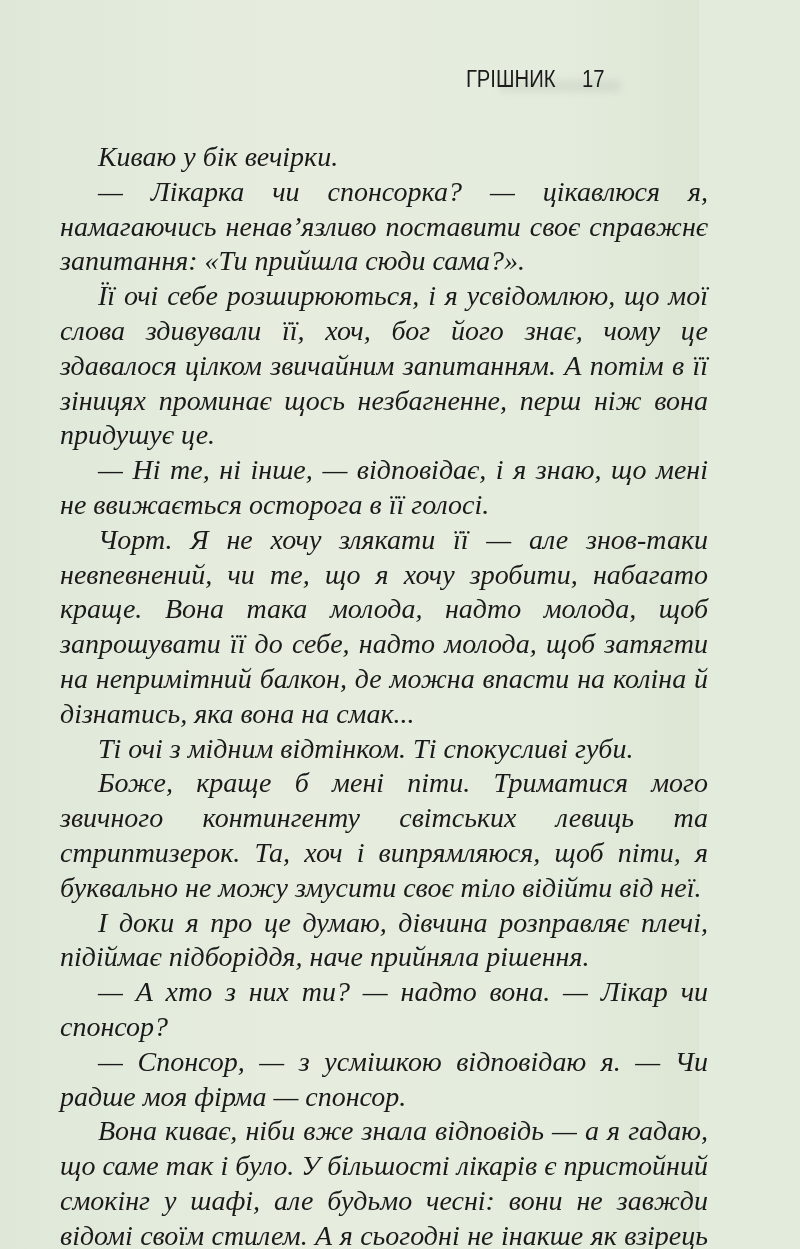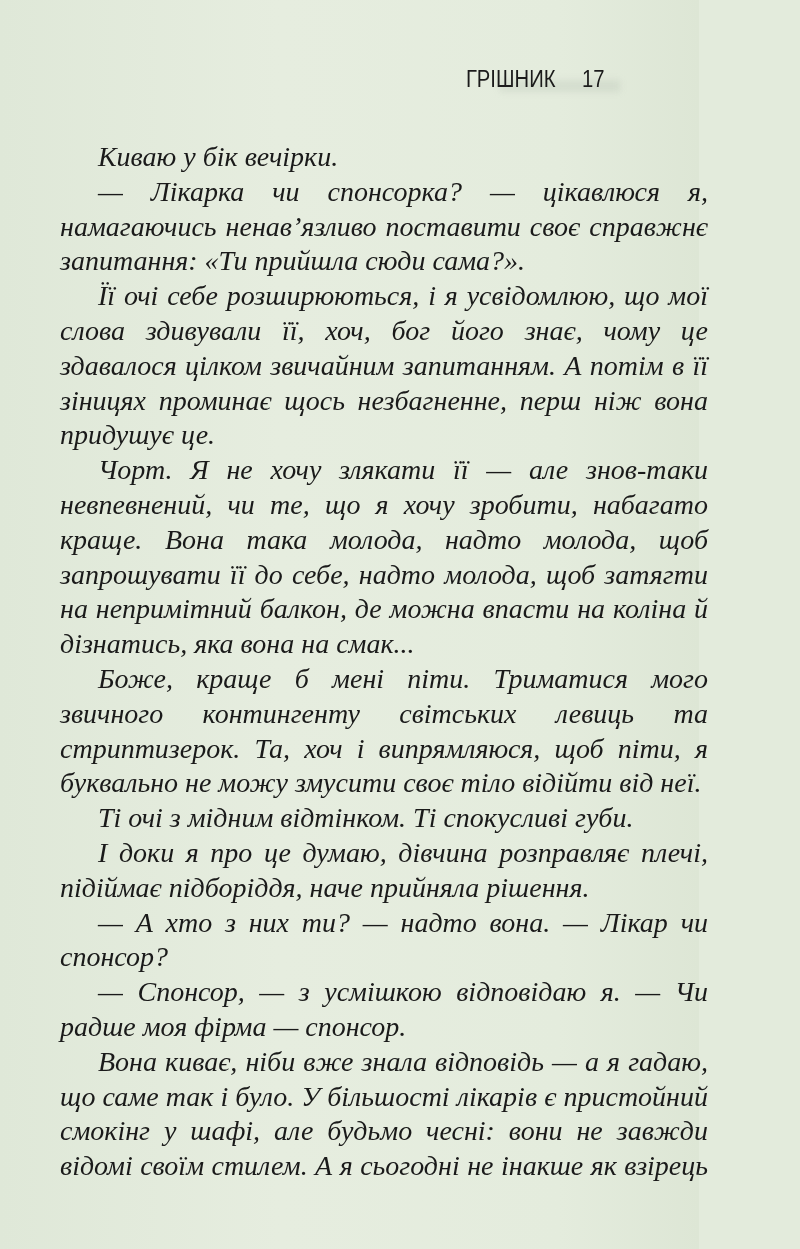--- a/index.html
+++ b/index.html
@@ -38,21 +38,22 @@
 
   <div class="header">
     <span>ГРІШНИК</span>
     <span>17</span>
   </div>
 
   <div class="text">
     <p>Киваю у бік вечірки.</p>
     <p>— Лікарка чи спонсорка? — цікавлюся я, намагаючись ненав’язливо поставити своє справжнє запитання: «Ти прийшла сюди сама?».</p>
     <p>Її очі себе розширюються, і я усвідомлюю, що мої слова здивували її, хоч, бог його знає, чому це здавалося цілком звичайним запитанням. А потім в її зіницях проминає щось незбагненне, перш ніж вона придушує це.</p>
+    <p>— Ні те, ні інше, — відповідає, і я знаю, що мені не ввижається осторога в її голосі.</p>
     <p>Чорт. Я не хочу злякати її — але знов-таки невпевнений, чи те, що я хочу зробити, набагато краще. Вона така молода, надто молода, щоб запрошувати її до себе, надто молода, щоб затягти на непримітний балкон, де можна впасти на коліна й дізнатись, яка вона на смак...</p>
+    <p>Ті очі з мідним відтінком. Ті спокусливі губи.</p>
     <p>Боже, краще б мені піти. Триматися мого звичного контингенту світських левиць та стриптизерок. Та, хоч і випрямляюся, щоб піти, я буквально не можу змусити своє тіло відійти від неї.</p>
-    <p>Ті очі з мідним відтінком. Ті спокусливі губи.</p>
     <p>І доки я про це думаю, дівчина розправляє плечі, підіймає підборіддя, наче прийняла рішення.</p>
     <p>— А хто з них ти? — надто вона. — Лікар чи спонсор?</p>
     <p>— Спонсор, — з усмішкою відповідаю я. — Чи радше моя фірма — спонсор.</p>
     <p style="text-align-last: justify;">Вона киває, ніби вже знала відповідь — а я гадаю, що саме так і було. У більшості лікарів є пристойний смокінг у шафі, але будьмо чесні: вони не завжди відомі своїм стилем. А я сьогодні не інакше як взірець</p>
   </div>
 </div>
 
 </body></html>

